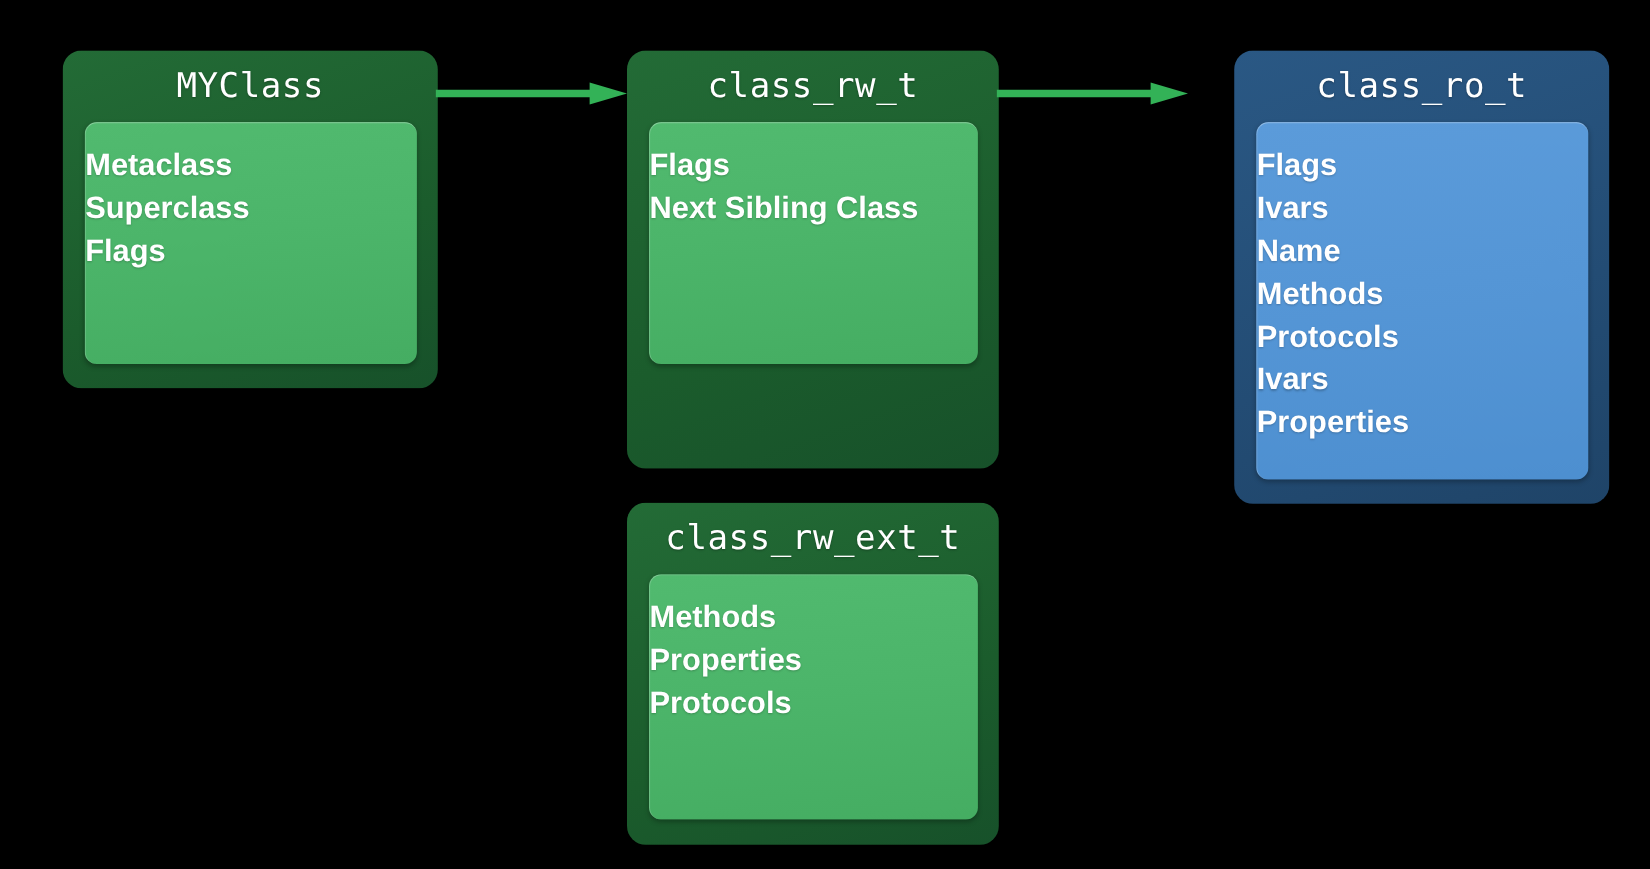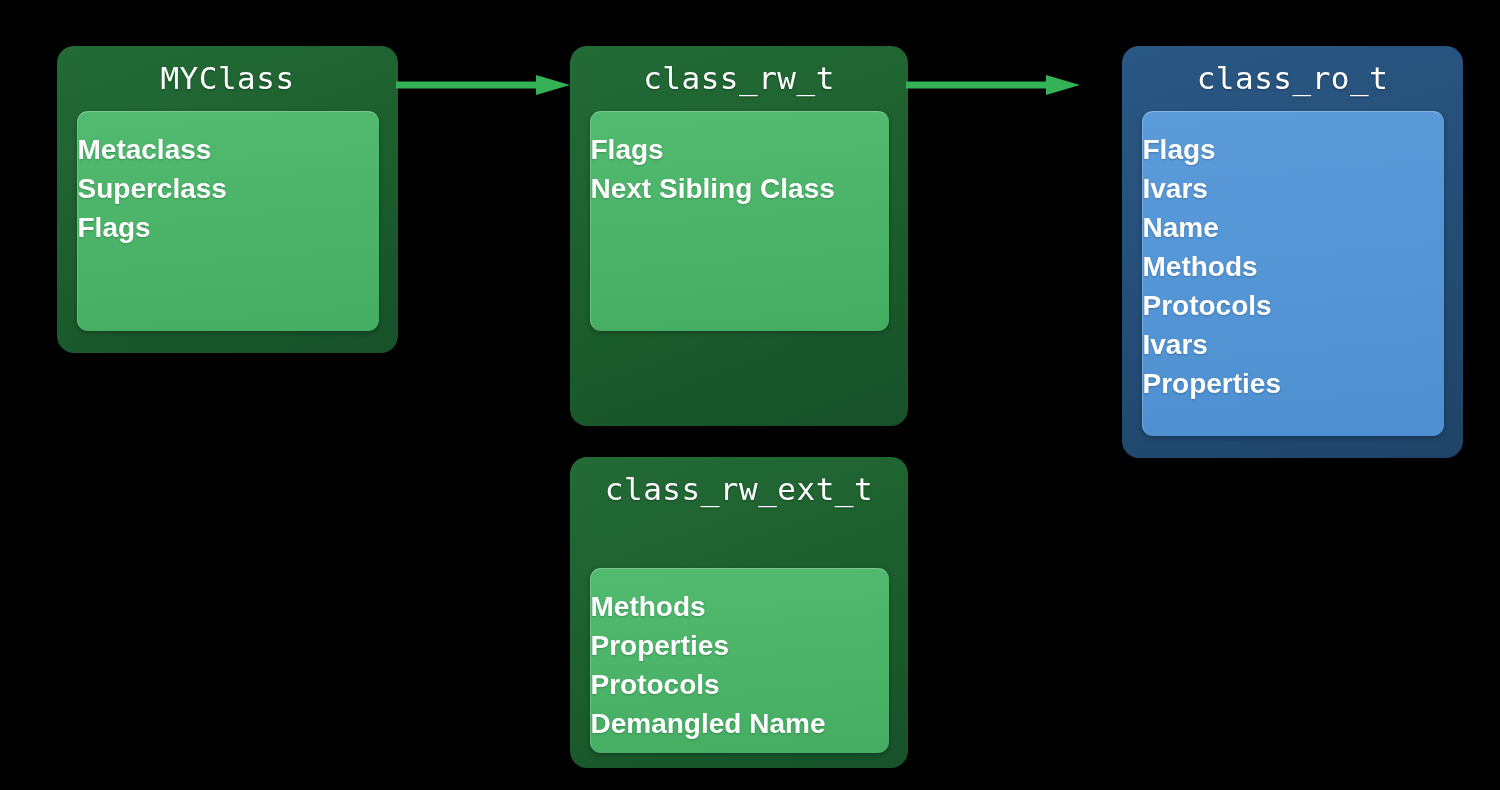--- a/index.html
+++ b/index.html
@@ -91,21 +91,21 @@
     color: #ffffff;
     white-space: nowrap;
     text-align: center;
     text-shadow: 0 1px 2px rgba(0,0,0,0.22);
   }
 
   
   #node-myclass      { left: 57px;   top: 46px;  width: 341px; height: 307px; }
   #node-class-rw-t   { left: 570px;  top: 46px;  width: 338px; height: 380px; }
   #node-class-ro-t   { left: 1122px; top: 46px;  width: 341px; height: 412px; }
-  #node-class-rw-ext { left: 570px;  top: 457px; width: 338px; height: 311px; gap: 46px; }
+  #node-class-rw-ext { left: 570px;  top: 457px; width: 338px; height: 311px; }
 
   
   #node-myclass      .node-body { height: 220px; }
   #node-class-rw-t   .node-body { height: 220px; }
   #node-class-ro-t   .node-body { height: 325px; }
   #node-class-rw-ext .node-body { height: 223px; }
 
   
   .arrow {
     position: absolute;
@@ -149,21 +149,20 @@
       <div class="field">Properties</div>
     </div>
   </div>
 
   <div class="node green" id="node-class-rw-ext">
     <div class="node-title">class_rw_ext_t</div>
     <div class="node-body">
       <div class="field">Methods</div>
       <div class="field">Properties</div>
       <div class="field">Protocols</div>
-      <div class="field">Demangled Name</div>
     </div>
   </div>
 
   <svg class="arrow" id="arrow-myclass-to-rw" viewBox="0 0 178 22" preserveAspectRatio="none">
     <line x1="0" y1="11" x2="148" y2="11" stroke="#33b257" stroke-width="7"></line>
     <polygon points="140,1 174,11 140,21" fill="#33b257"></polygon>
   </svg>
 
   <svg class="arrow" id="arrow-rw-to-ro" viewBox="0 0 178 22" preserveAspectRatio="none">
     <line x1="0" y1="11" x2="148" y2="11" stroke="#33b257" stroke-width="7"></line>

